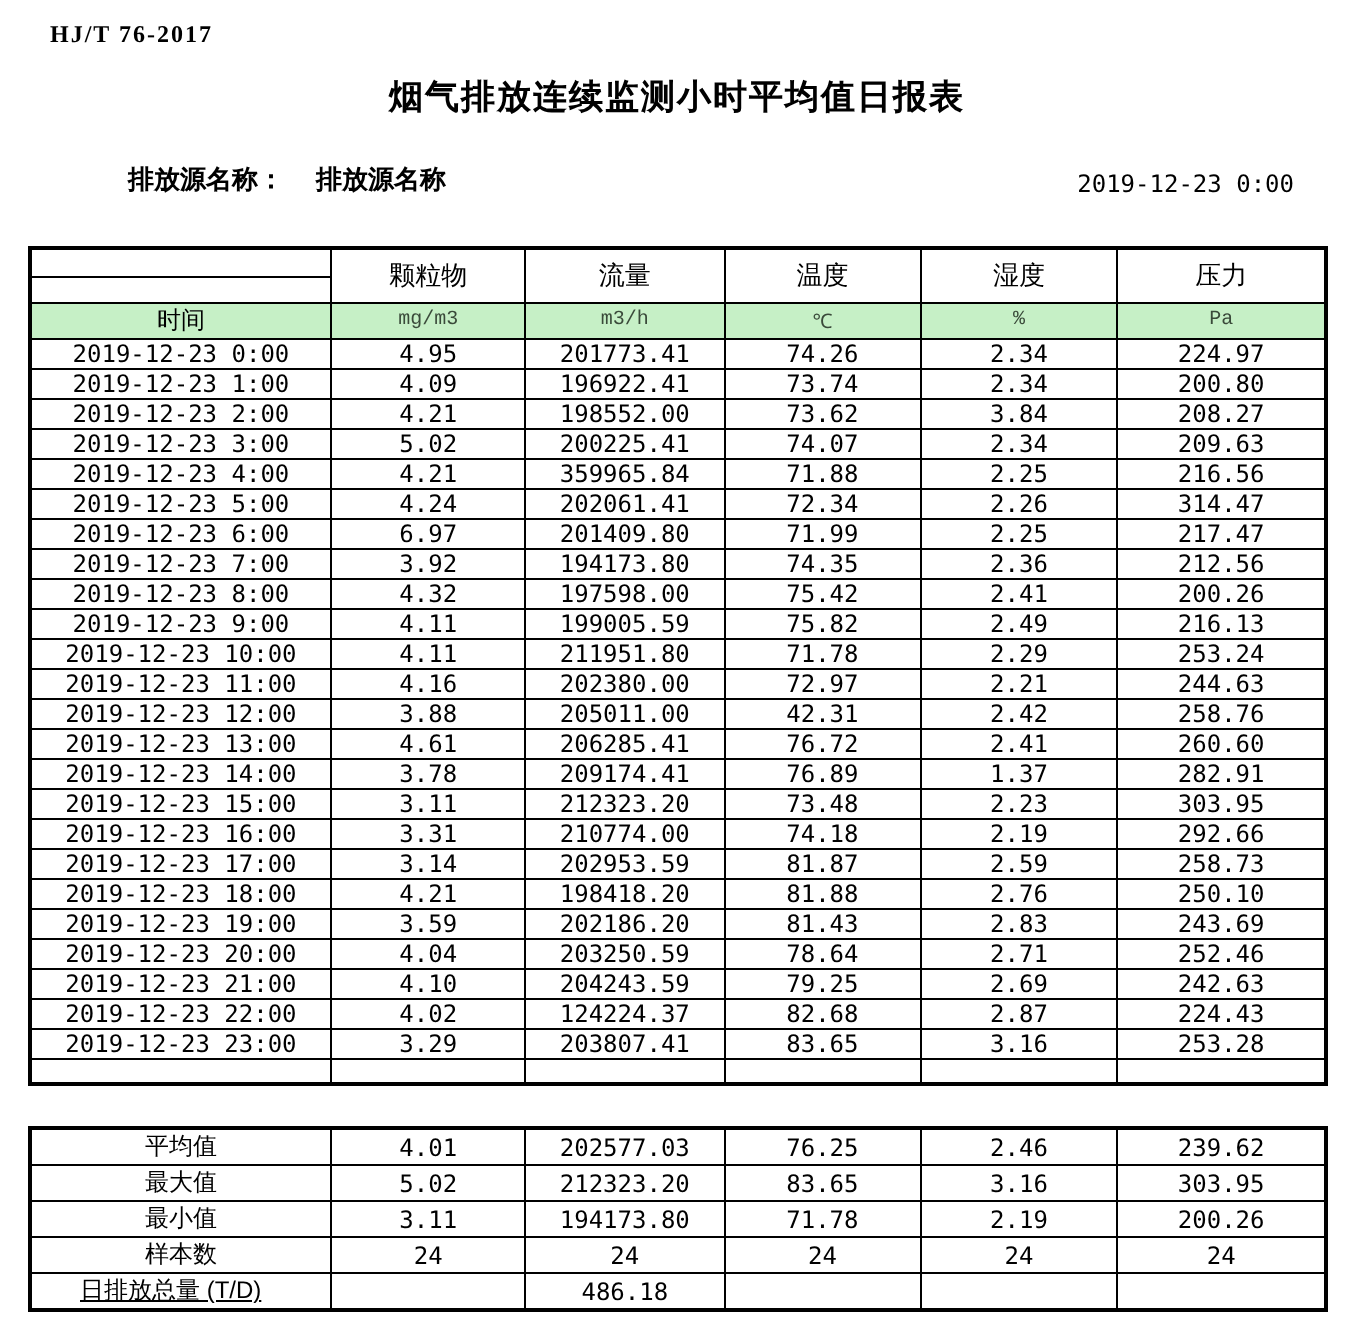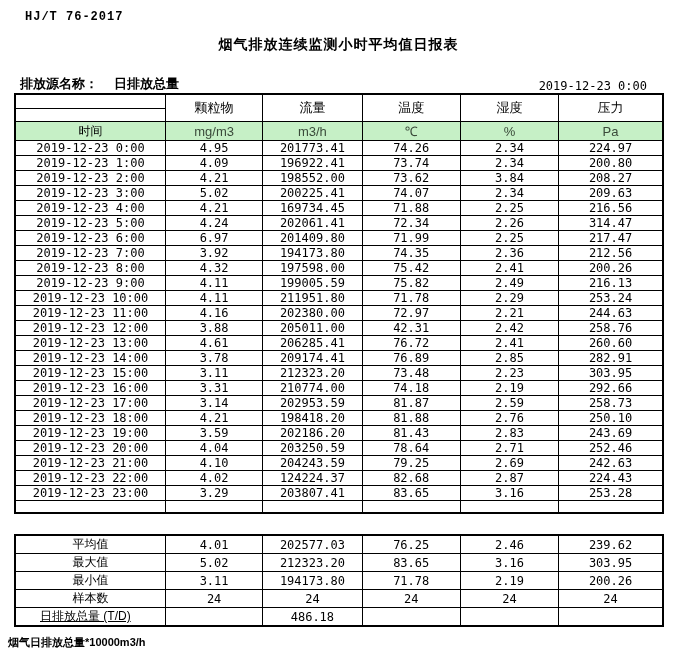--- a/index.html
+++ b/index.html
@@ -2,60 +2,60 @@
 <html style="--green: #c6f0c6;"><head>
 <meta charset="utf-8">
 <style>
   html,body{margin:0;padding:0;}
   body{
     width:677px;height:661px;background:#ffffff;color:#000;
     font-family:"Liberation Sans",sans-serif;overflow:hidden;
   }
   .std{
     padding:10px 0 0 25px;
-    font-family:Liberation Mono, monospace;
+    font-family:Liberation Serif, serif;
     font-weight:bold;font-size:12px;letter-spacing:1px;
   }
-  .title{margin-top:12px;text-align:center;font-size:14px;font-weight:bold;letter-spacing:1px;}
+  .title{margin-top:12px;text-align:center;font-size:17px;font-weight:bold;letter-spacing:1px;}
   .meta{display:flex;justify-content:space-between;align-items:flex-end;margin:21px 30px 0 20px;font-size:13px;}
-  .b{font-weight:bold;}
+  .b{font-weight:bold;margin-left:44px;}
   .srcname{margin-left:16px;}
   .dt{font-family:"DejaVu Sans Mono",monospace;font-size:12px;}
   .tbl{
     border-collapse:collapse;table-layout:fixed;margin-left:14px;width:650px;
     border:2px solid #000;
   }
   .tbl td{
     border:1px solid #000;text-align:center;padding:0;font-size:12px;
     overflow:hidden;white-space:nowrap;
   }
-  .main{}
+  .main{margin-top:24px;}
   .h1 td,.h2 td{height:12px;}
   thead td.pollutant{height:26px;font-size:13px;}
   .green td{background:var(--green,#c6f0c6);height:15px;}
-  .green .unit{font-family:Liberation Sans, sans-serif;font-size:13px;color:#3a4a3a;}
+  .green .unit{font-family:Liberation Mono, monospace;font-size:10px;color:#3a4a3a;}
   .timec,.num{font-family:"DejaVu Sans Mono",monospace;font-size:11px;height:14px;}
   .empty td{height:11px;}
   .summary{margin-top:20px;}
   .label{font-size:12px;height:14px;}
   .label.left{text-align:left;padding-left:24px;text-decoration:underline;}
   .note{margin:8px 0 12px 8px;font-size:11px;font-weight:bold;}
 </style>
 </head>
 <body>
 
 <div class="page">
 
   <div class="std">HJ/T  76-2017</div>
 
   <div class="title">烟气排放连续监测小时平均值日报表</div>
 
   <div class="meta">
     <div>
-      <span class="b">排放源名称：</span><span class="b srcname">日排放总量</span>
+      <span class="b">排放源名称：</span><span class="b srcname">排放源名称</span>
     </div>
     <div class="dt">2019-12-23 0:00</div>
   </div>
 
   <table class="tbl main">
     <colgroup>
       <col style="width:150px">
         <col style="width:97px">
         <col style="width:99px">
       <col style="width:98px">
@@ -112,21 +112,21 @@
           <td class="timec">2019-12-23 3:00</td>
           <td class="num">5.02</td>
           <td class="num">200225.41</td>
           <td class="num">74.07</td>
           <td class="num">2.34</td>
           <td class="num">209.63</td>
         </tr>
         <tr>
           <td class="timec">2019-12-23 4:00</td>
           <td class="num">4.21</td>
-          <td class="num">169734.45</td>
+          <td class="num">359965.84</td>
           <td class="num">71.88</td>
           <td class="num">2.25</td>
           <td class="num">216.56</td>
         </tr>
         <tr>
           <td class="timec">2019-12-23 5:00</td>
           <td class="num">4.24</td>
           <td class="num">202061.41</td>
           <td class="num">72.34</td>
           <td class="num">2.26</td>
@@ -194,21 +194,21 @@
           <td class="num">206285.41</td>
           <td class="num">76.72</td>
           <td class="num">2.41</td>
           <td class="num">260.60</td>
         </tr>
         <tr>
           <td class="timec">2019-12-23 14:00</td>
           <td class="num">3.78</td>
           <td class="num">209174.41</td>
           <td class="num">76.89</td>
-          <td class="num">2.85</td>
+          <td class="num">1.37</td>
           <td class="num">282.91</td>
         </tr>
         <tr>
           <td class="timec">2019-12-23 15:00</td>
           <td class="num">3.11</td>
           <td class="num">212323.20</td>
           <td class="num">73.48</td>
           <td class="num">2.23</td>
           <td class="num">303.95</td>
         </tr>

